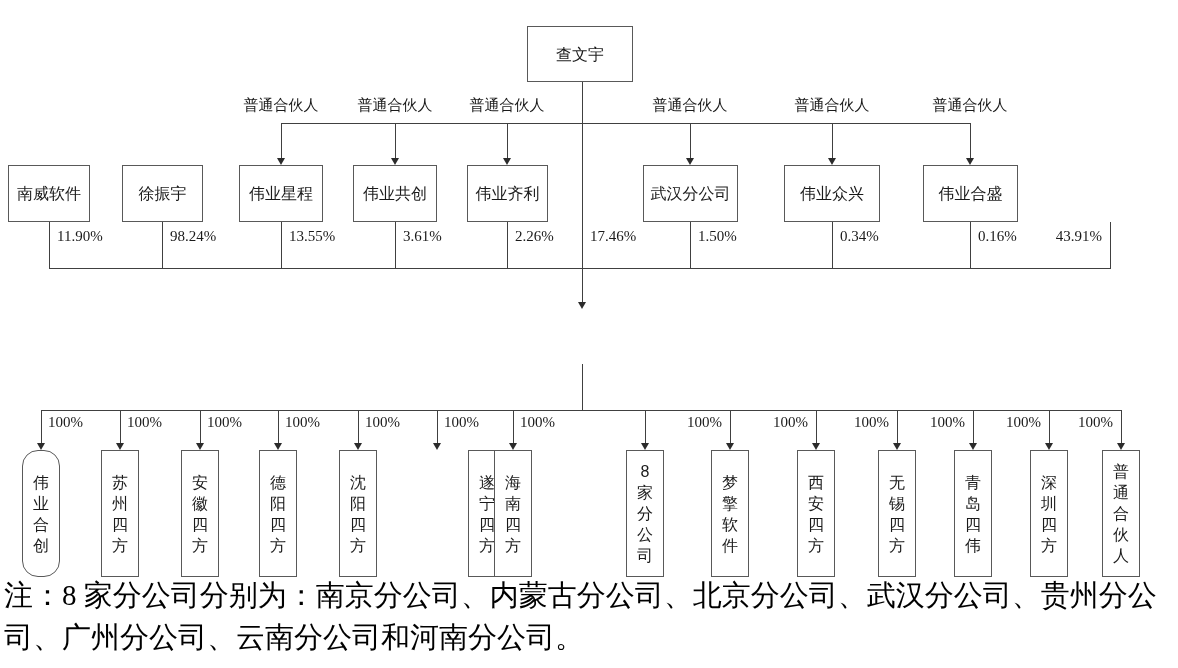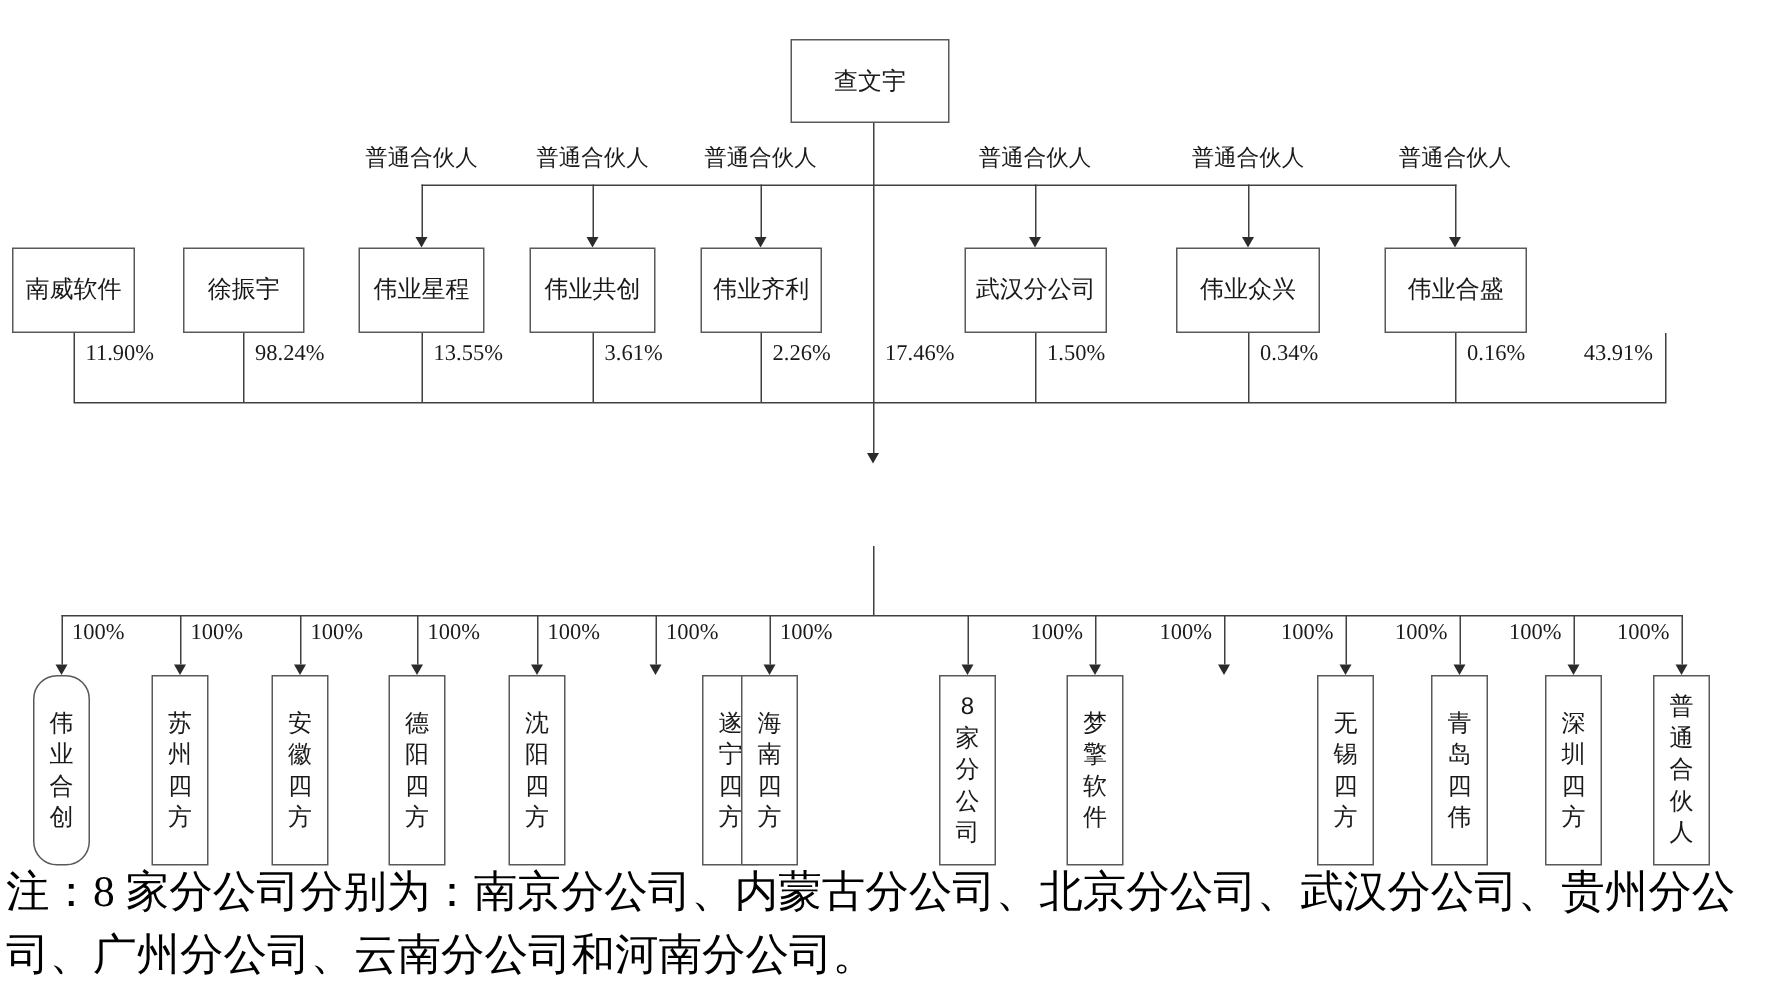--- a/index.html
+++ b/index.html
@@ -169,20 +169,23 @@
     </div>
   <div class="box vbox" style="left:494px;">
       <div class="vtxt">海南四方</div>
     </div>
   <div class="box vbox" style="left:626px;">
       <div class="vtxt">8家分公司</div>
     </div>
   <div class="box vbox" style="left:711px;">
       <div class="vtxt">梦擎软件</div>
     </div>
+  <div class="box vbox" style="left:797px;">
+      <div class="vtxt">西安四方</div>
+    </div>
   <div class="box vbox" style="left:878px;">
       <div class="vtxt">无锡四方</div>
     </div>
   <div class="box vbox" style="left:954px;">
       <div class="vtxt">青岛四伟</div>
     </div>
   <div class="box vbox" style="left:1030px;">
       <div class="vtxt">深圳四方</div>
     </div>
   <div class="box vbox" style="left:1102px;">

